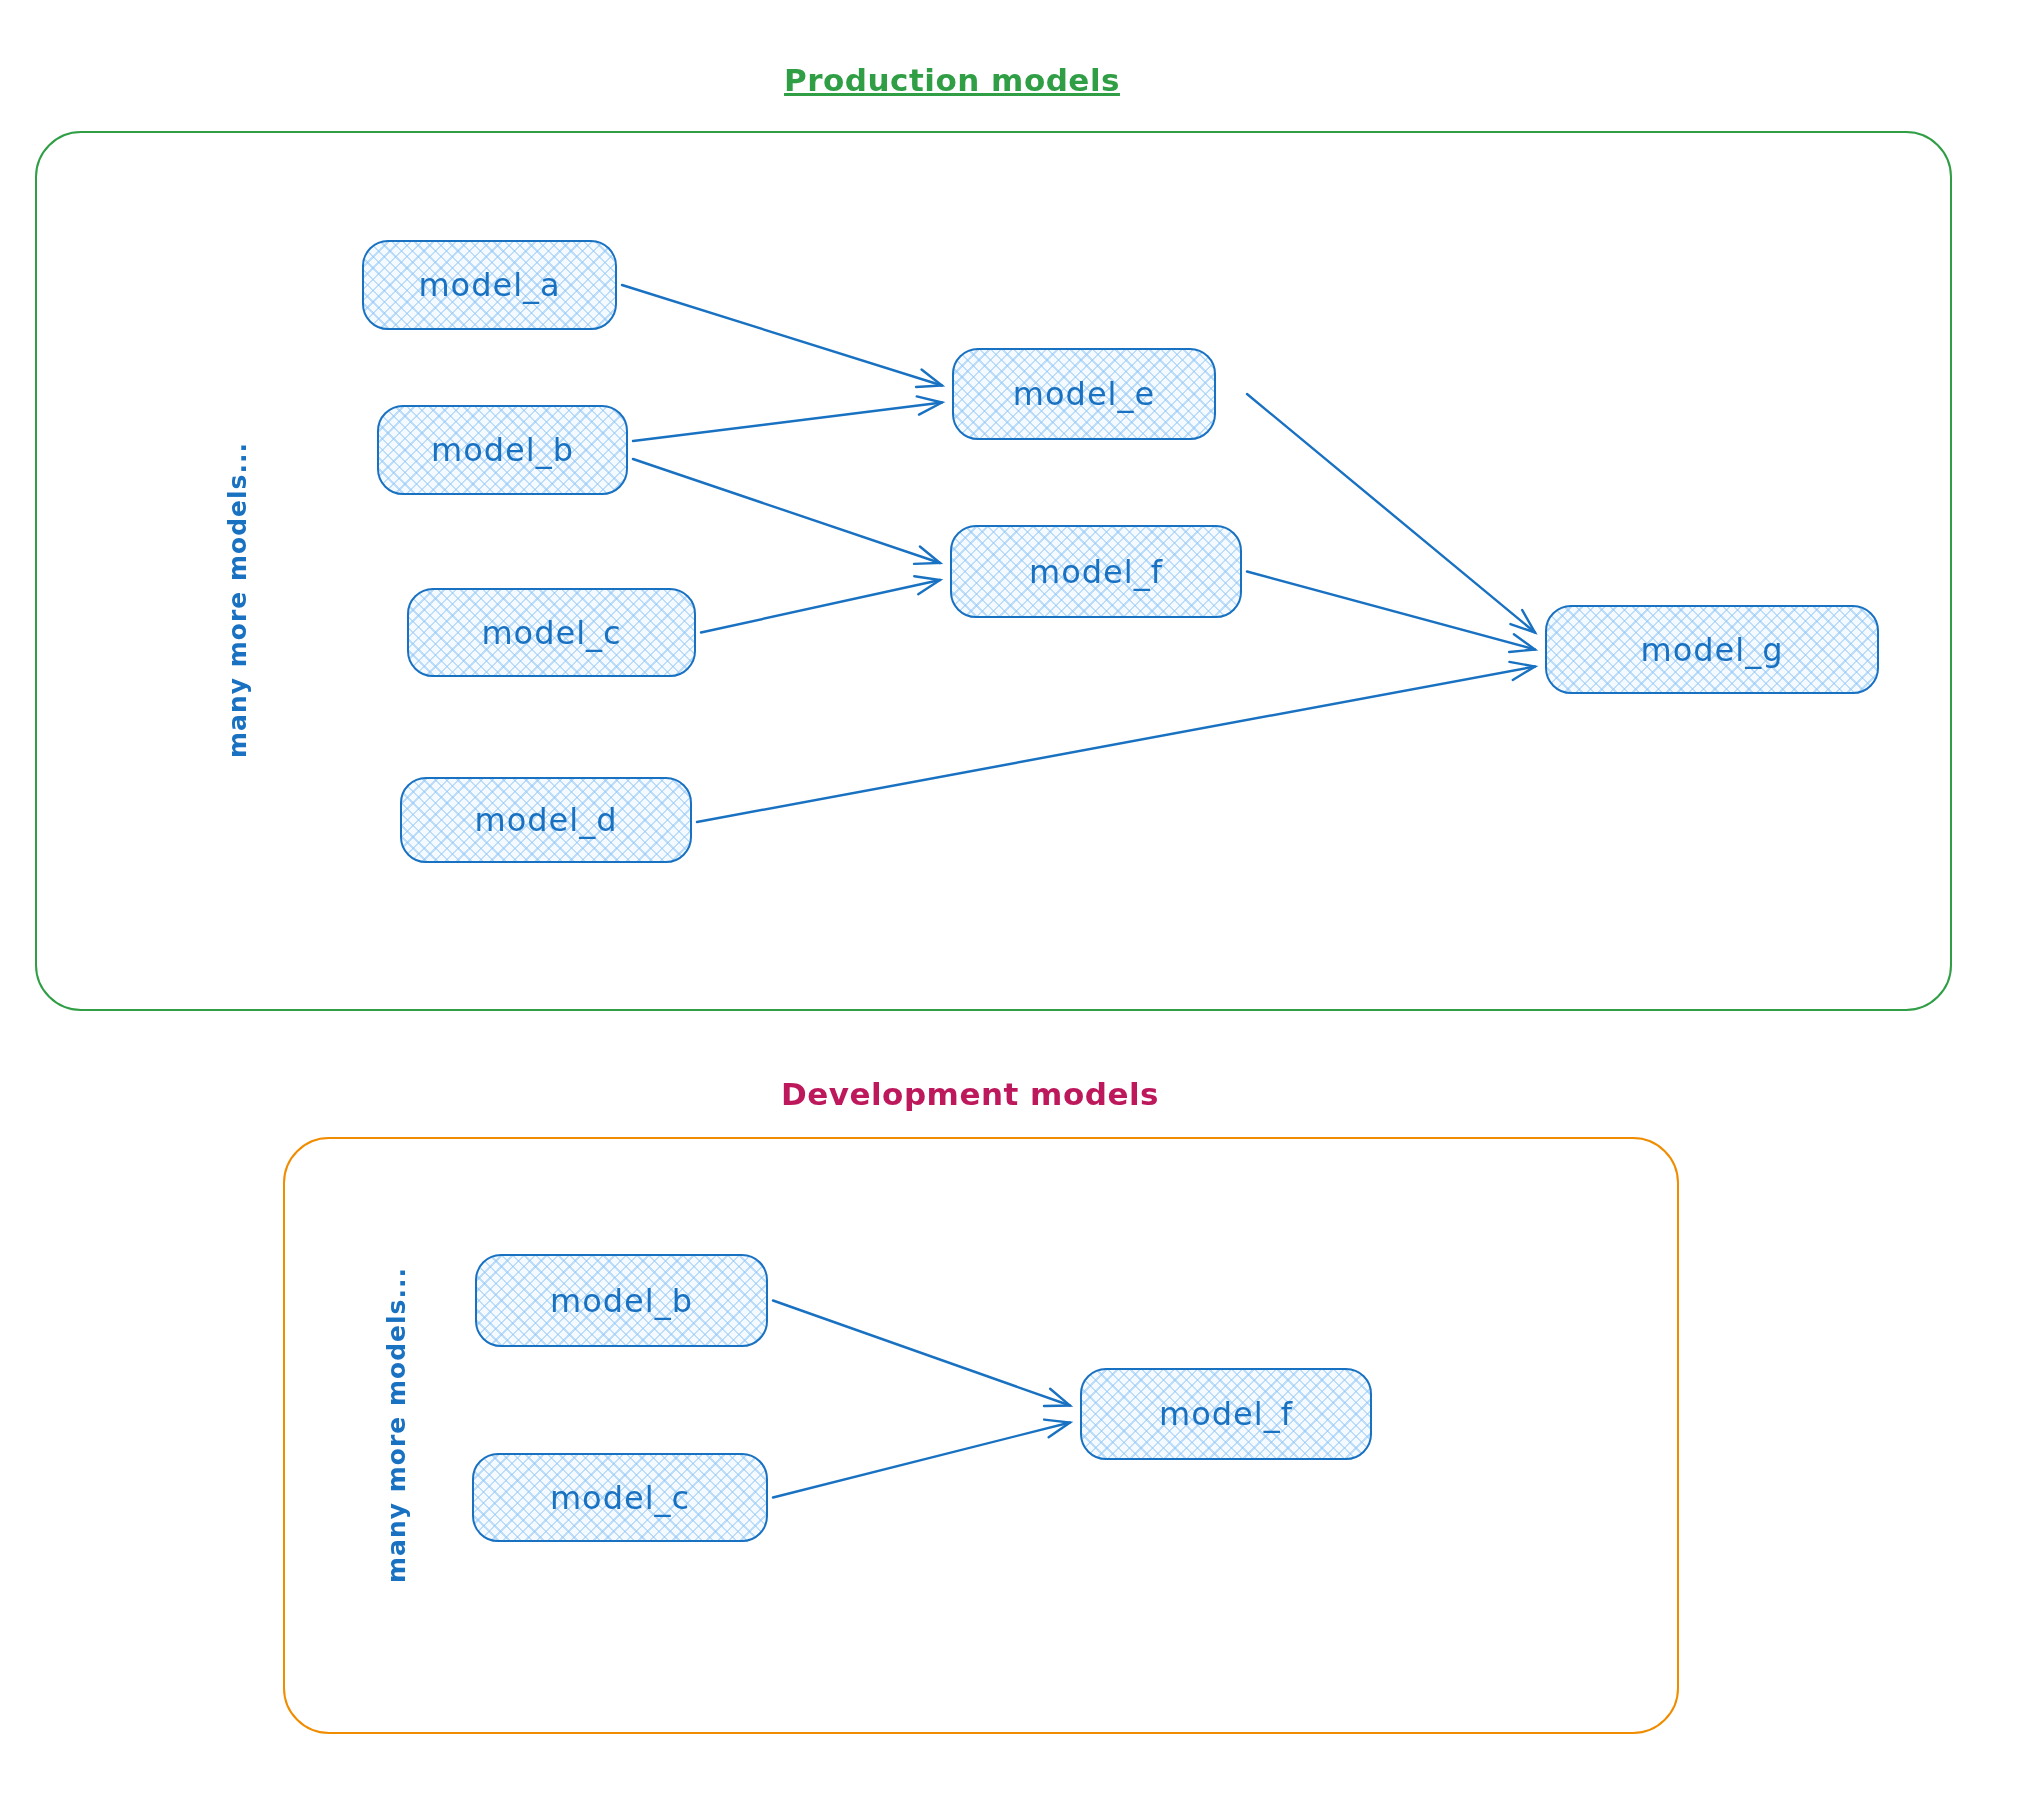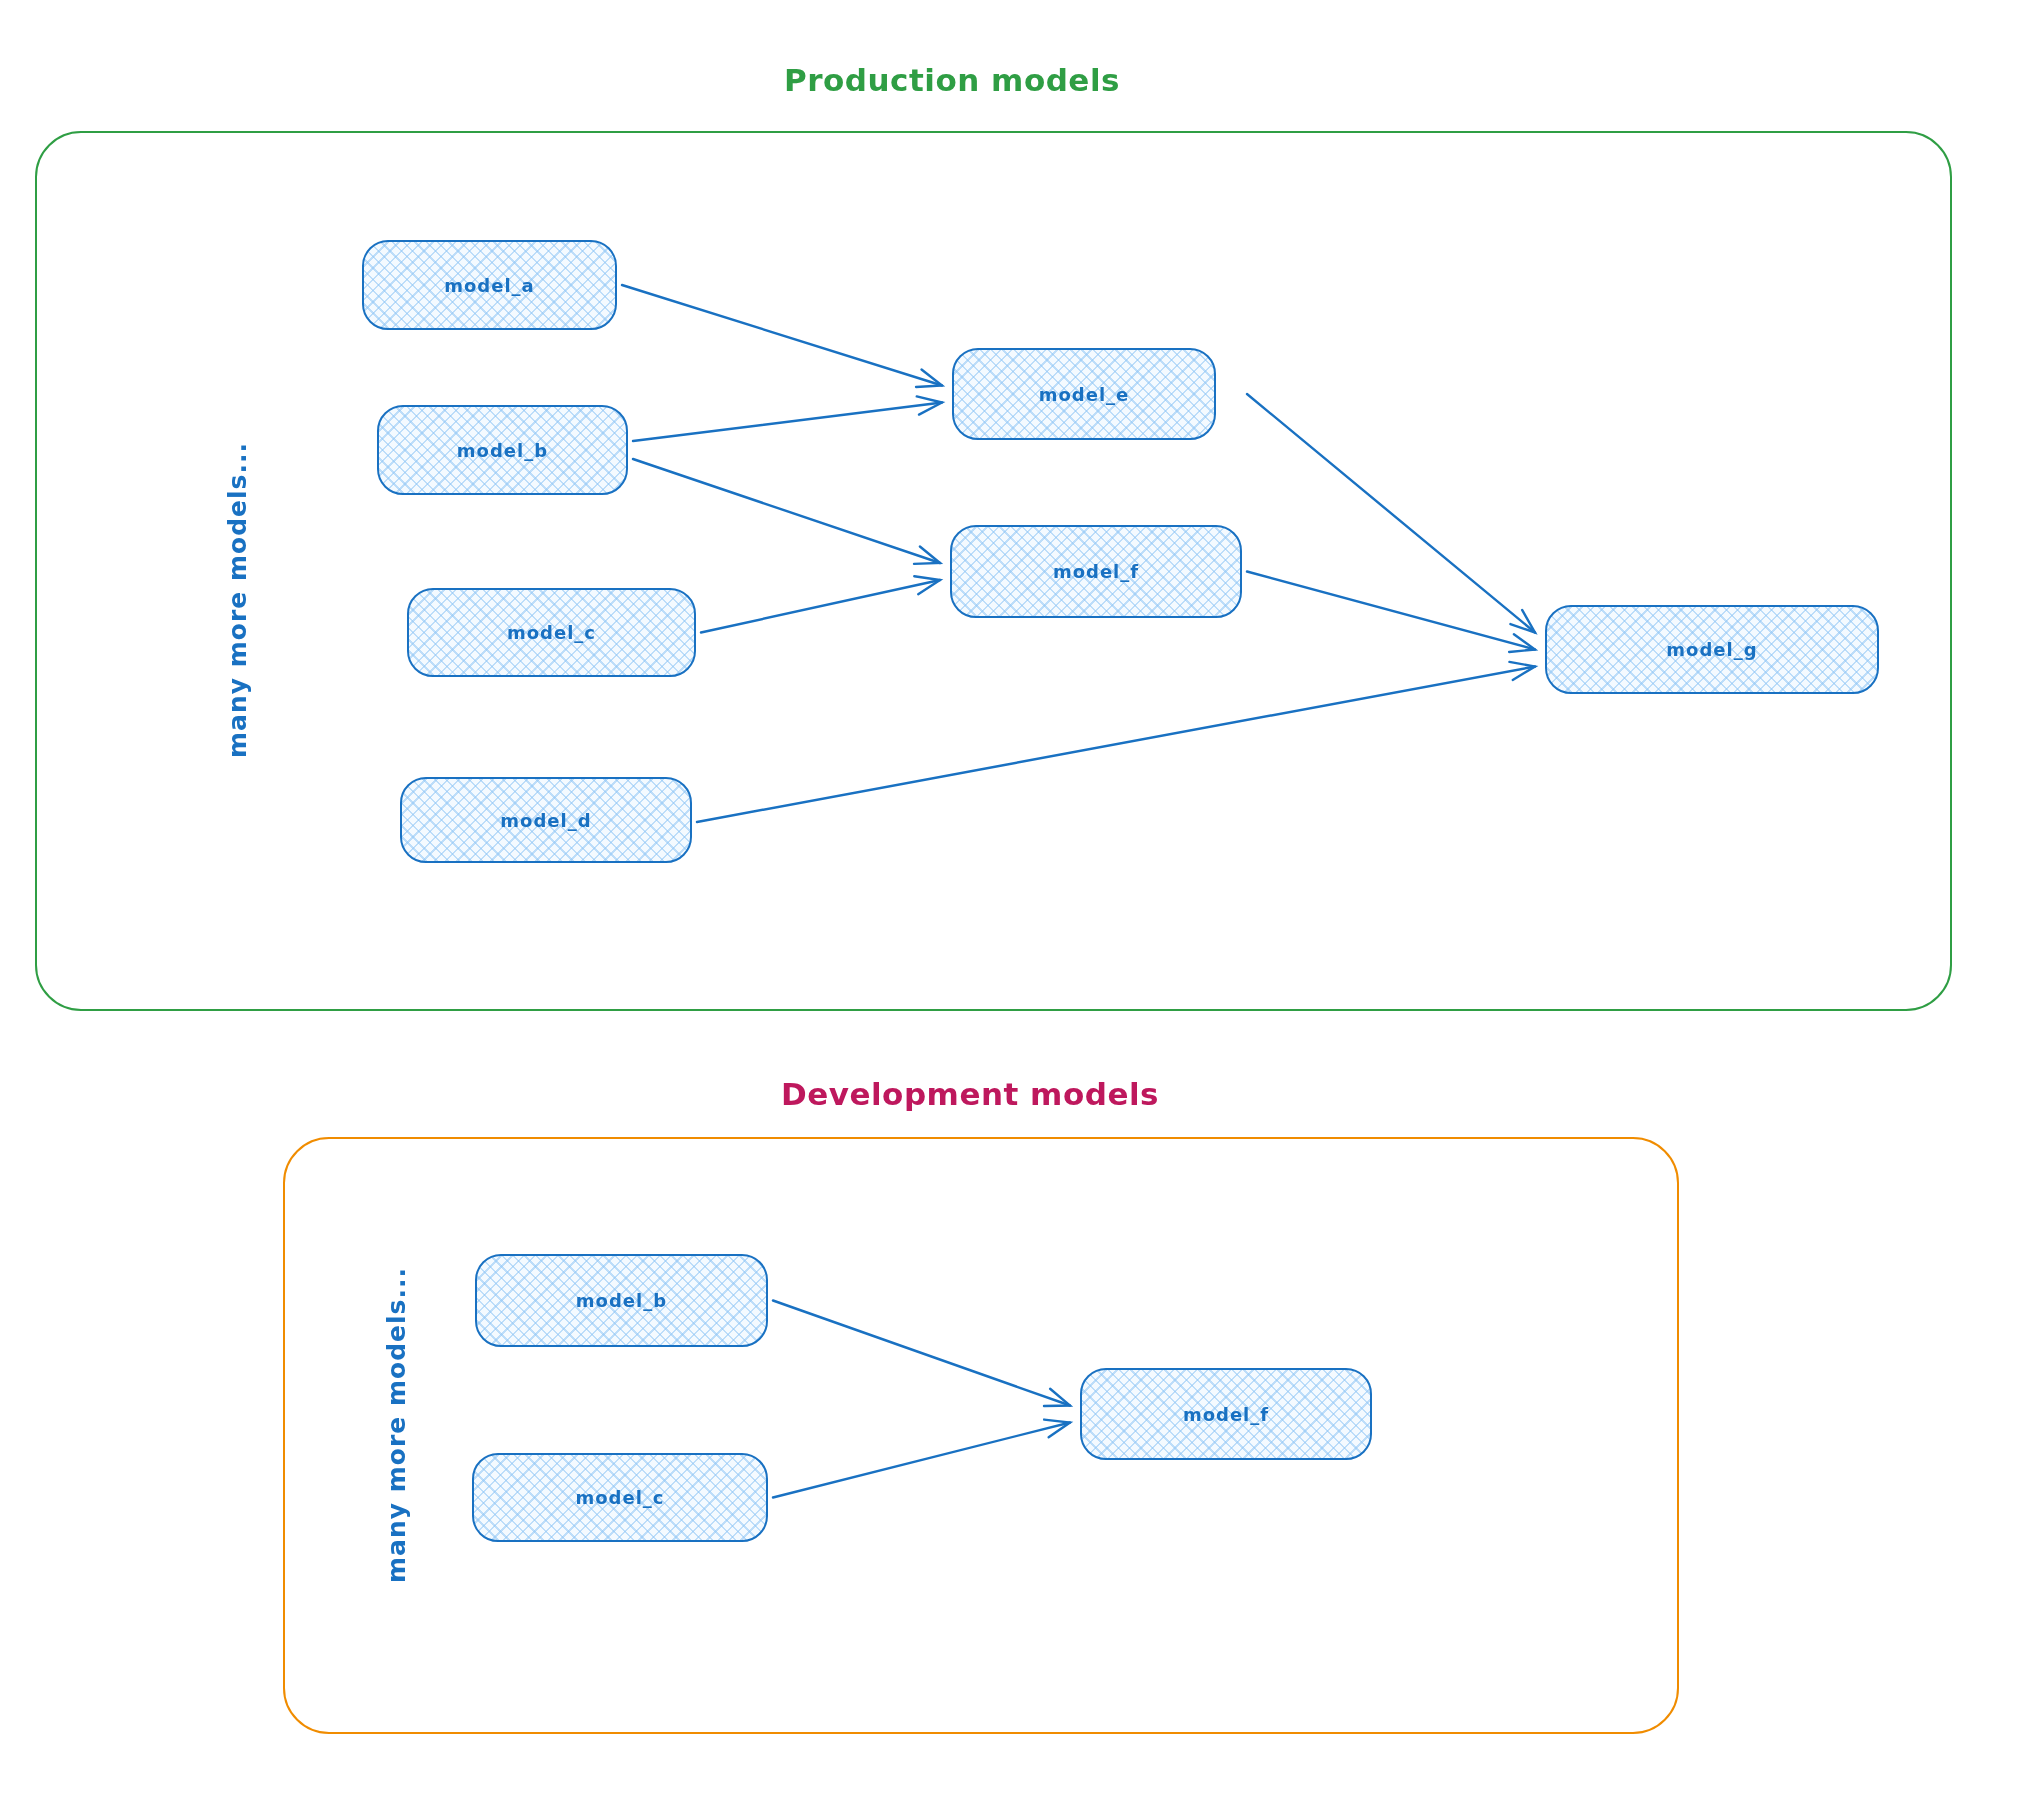--- a/index.html
+++ b/index.html
@@ -9,21 +9,21 @@
   .section-title{position:absolute;transform:translateX(-50%);font-size:31px;font-weight:bold;
                  letter-spacing:0.5px;white-space:nowrap;}
   .side-label{position:absolute;color:#1971c2;font-size:25px;font-weight:bold;white-space:nowrap;
               transform:translate(-50%,-50%) rotate(-90deg);letter-spacing:1px;}
   .node{position:absolute;border:2.5px solid #1971c2;border-radius:26px;
         display:flex;align-items:center;justify-content:center;box-sizing:border-box;
         background:
           repeating-linear-gradient(45deg,  rgba(144,198,245,0.55) 0 1.7px, transparent 1.7px 8px),
           repeating-linear-gradient(135deg, rgba(144,198,245,0.55) 0 1.7px, transparent 1.7px 8px),
           #f4faff;}
-  .node-label{color:#1971c2;font-size:18px;font-weight:bold;letter-spacing:1px;}
+  .node-label{color:#1971c2;font-size:32px;font-weight:normal;letter-spacing:1px;}
   #edge-layer{position:absolute;left:0;top:0;}
 </style>
 </head>
 <body>
 
 <div class="canvas">
   <svg id="edge-layer" width="2024" height="1818">
       <g fill="none" stroke="#1971c2" stroke-width="2.4" stroke-linecap="round">
         <path d="M 622 285 L 942 385.5"></path>
         <path d="M 921.5290619024743 369.47063028664974 L 942 385.5 L 916.0403107670446 386.94725081737107"></path>
@@ -58,21 +58,21 @@
       </g>
       <g fill="none" stroke="#1971c2" stroke-width="2.4" stroke-linecap="round">
         <path d="M 773 1497.5 L 1070 1422.5"></path>
         <path d="M 1044.1647843491005 1419.5773928981964 L 1070 1422.5 L 1048.649814534939 1437.338112434117"></path>
       </g>
     </svg>
 
   <div class="frame" id="frame-production" style="left: 35px; top: 131px; width: 1913px; height: 876px; border-color: rgb(47, 158, 68);"></div>
   <div class="frame" id="frame-development" style="left: 283px; top: 1137px; width: 1392px; height: 593px; border-color: rgb(240, 140, 0);"></div>
 
-  <div class="section-title" id="title-production" style="left: 952px; top: 62px; color: rgb(47, 158, 68);">Production models</div>
+  <div class="section-title" id="title-production" style="left: 952px; top: 62px; color: rgb(47, 158, 68); text-decoration: underline;">Production models</div>
   <div class="section-title" id="title-development" style="left: 970px; top: 1076px; color: #be185d;">Development models</div>
 
   <div class="side-label" id="side-production" style="left: 237px; top: 600px;">many more models...</div>
   <div class="side-label" id="side-development" style="left: 396px; top: 1425px;">many more models...</div>
 
   <div id="node-layer">
       <div class="node" style="left: 362px; top: 240px; width: 255px; height: 90px;">
         <span class="node-label">model_a</span>
       </div>
       <div class="node" style="left: 377px; top: 405px; width: 251px; height: 90px;">

